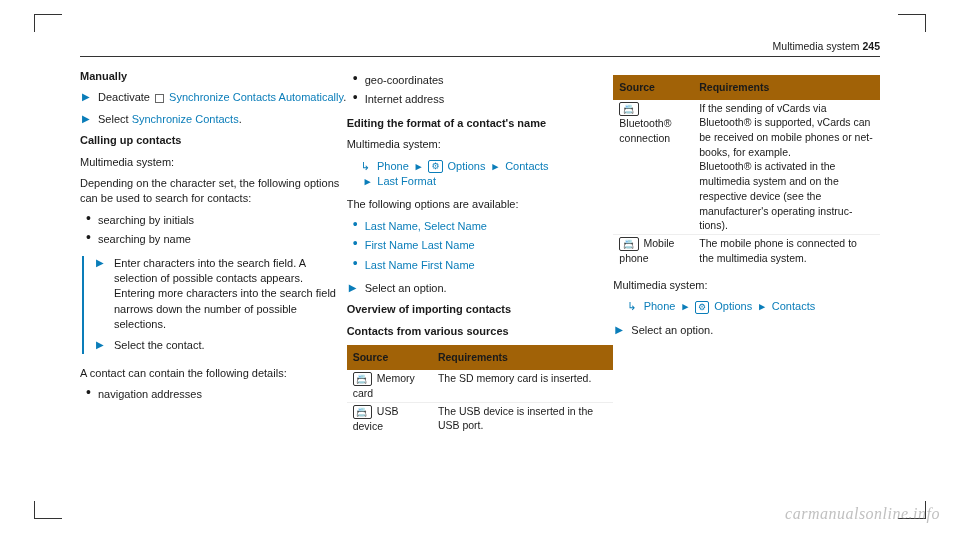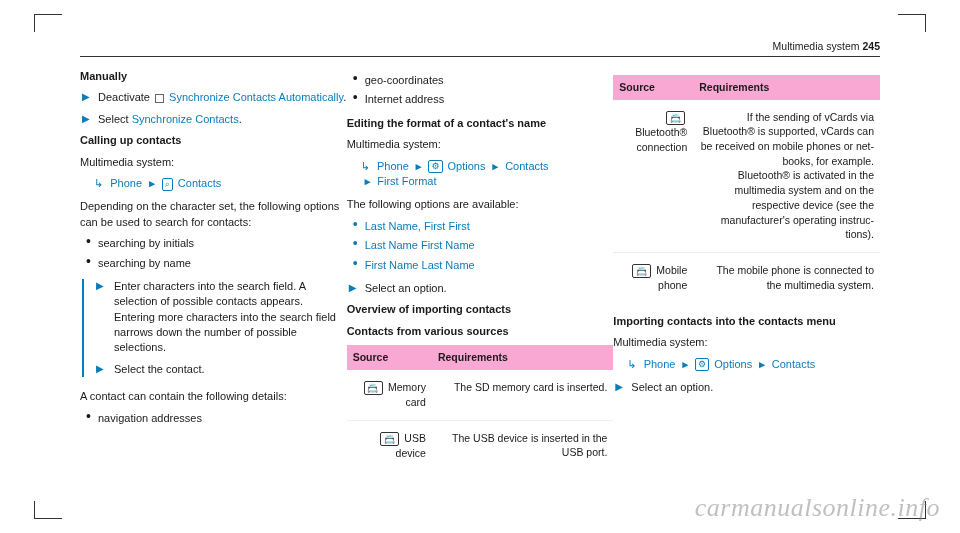--- a/index.html
+++ b/index.html
@@ -33,29 +33,29 @@
     .sep { margin: 0 4px; font-weight: bold; }
     ul.bullets { list-style: none; margin: 4px 0 8px 0; }
     ul.bullets li { position: relative; padding-left: 18px; margin-bottom: 4px; }
     ul.bullets li::before { content: "•"; position: absolute; left: 6px; font-size: 14px; line-height: 11px; }
     .step { position: relative; padding-left: 18px; margin-bottom: 6px; }
     .step::before { content: "▶"; position: absolute; left: 2px; color: #0a7db9; font-size: 10px; }
     .sideline { border-left: 2px solid #0a7db9; margin-left: 2px; padding-left: 28px; margin-bottom: 12px; }
     .sideline .step { padding-left: 2px; }
     .sideline .step::before { left: -16px; }
     table.src { width: 100%; border-collapse: collapse; margin: 6px 0 10px 0; font-size: 10.5px; }
-    table.src th { background: #f9a8d4; text-align: left; padding: 5px 6px; font-weight: bold; }
-    table.src td { padding: 10px 6px; vertical-align: top; border-bottom: 1px solid transparent; text-align: right; }
+    table.src th { background: #a16207; text-align: left; padding: 5px 6px; font-weight: bold; }
+    table.src td { padding: 1px 6px; vertical-align: top; border-bottom: 1px solid transparent; }
     table.src tr:not(:last-child) td { border-bottom: 1px solid #eee; }
     .icon-box { display: inline-block; border: 1px solid #333; border-radius: 2px; padding: 0 3px; font-size: 9px; line-height: 12px; vertical-align: middle; margin-right: 2px; }
     .watermark {
       position: absolute;
       right: 20px;
       bottom: 10px;
-      font-size: 26px;
+      font-size: 16px;
       color: rgba(130,130,130,0.5);
       font-style: italic;
       font-family: Georgia, serif;
       letter-spacing: 0.5px;
       margin-left: 21px;
     }
     .checkbox-sq { display:inline-block; width:9px; height:9px; border:1px solid #666; vertical-align: middle; margin: 0 2px; }
     .corner { position:absolute; width:28px; height:18px; }
     .corner.tl { top:14px; left:34px; border-top:1px solid #333; border-left:1px solid #333; }
     .corner.tr { top:14px; right:34px; border-top:1px solid #333; border-right:1px solid #333; }
@@ -84,27 +84,20 @@
     <div class="step">
       <span>Deactivate </span><span class="checkbox-sq"></span>
       <span class="link">Synchronize Contacts Auto­matically</span><span>.</span>
     </div>
     <div class="step">
       <span>Select </span><span class="link">Synchronize Contacts</span><span>.</span>
     </div>
 
     <p class="bold">Calling up contacts</p>
     <p>Multimedia system:</p>
-    <div class="crumb-row">
-      <span class="arrow">↳</span>
-      <span>Phone</span>
-      <span class="sep">▸</span>
-      <span class="search-icon">⌕</span>
-      <span>Contacts</span>
-    </div>
     <p>Depending on the character set, the following options can be used to search for contacts:</p>
     <ul class="bullets">
       <li>searching by initials</li>
       <li>searching by name</li>
     </ul>
     <div class="sideline">
       <div class="step">Enter characters into the search field. A selection of possible contacts appears. Entering more characters into the search field narrows down the number of possible selections.</div>
       <div class="step">Select the contact.</div>
     </div>
     <p>A contact can contain the following details:</p>
@@ -123,27 +116,27 @@
     <div class="crumb-row">
       <span class="arrow">↳</span>
       <span>Phone</span>
       <span class="sep">▸</span>
       <span class="gear-icon">⚙</span>
       <span>Options</span>
       <span class="sep">▸</span>
       <span>Contacts</span>
       <br>
       <span class="sep">▸</span>
-      <span>First Format</span>
+      <span>Last Format</span>
     </div>
     <p>The following options are available:</p>
     <ul class="bullets">
-      <li class="link">Last Name, First First</li>
+      <li class="link">Last Name, Select Name</li>
+      <li class="link">First Name Last Name</li>
       <li class="link">Last Name First Name</li>
-      <li class="link">First Name Last Name</li>
     </ul>
     <div class="step">Select an option.</div>
 
     <p class="bold">Overview of importing contacts</p>
     <p class="bold">Contacts from various sources</p>
     <table class="src">
       <tbody>
           <tr>
         <th>Source</th>
         <th>Requirements</th>
@@ -172,21 +165,20 @@
         <td style="white-space:pre-line">If the sending of vCards via Bluetooth® is supported, vCards can be received on mobile phones or net­books, for example.
 Bluetooth® is activa­ted in the multimedia system and on the respective device (see the manufactur­er's operating instruc­tions).</td>
       </tr>
       <tr>
         <td><span class="icon-box">📇</span><span> Mobile phone</span></td>
         <td>The mobile phone is connected to the mul­timedia system.</td>
       </tr>
     </tbody>
       </table>
 
-    <p class="bold">Importing contacts into the contacts menu</p>
     <p>Multimedia system:</p>
     <div class="crumb-row">
       <span class="arrow">↳</span>
       <span>Phone</span>
       <span class="sep">▸</span>
       <span class="gear-icon">⚙</span>
       <span>Options</span>
       <span class="sep">▸</span>
       <span>Contacts</span>
     </div>

